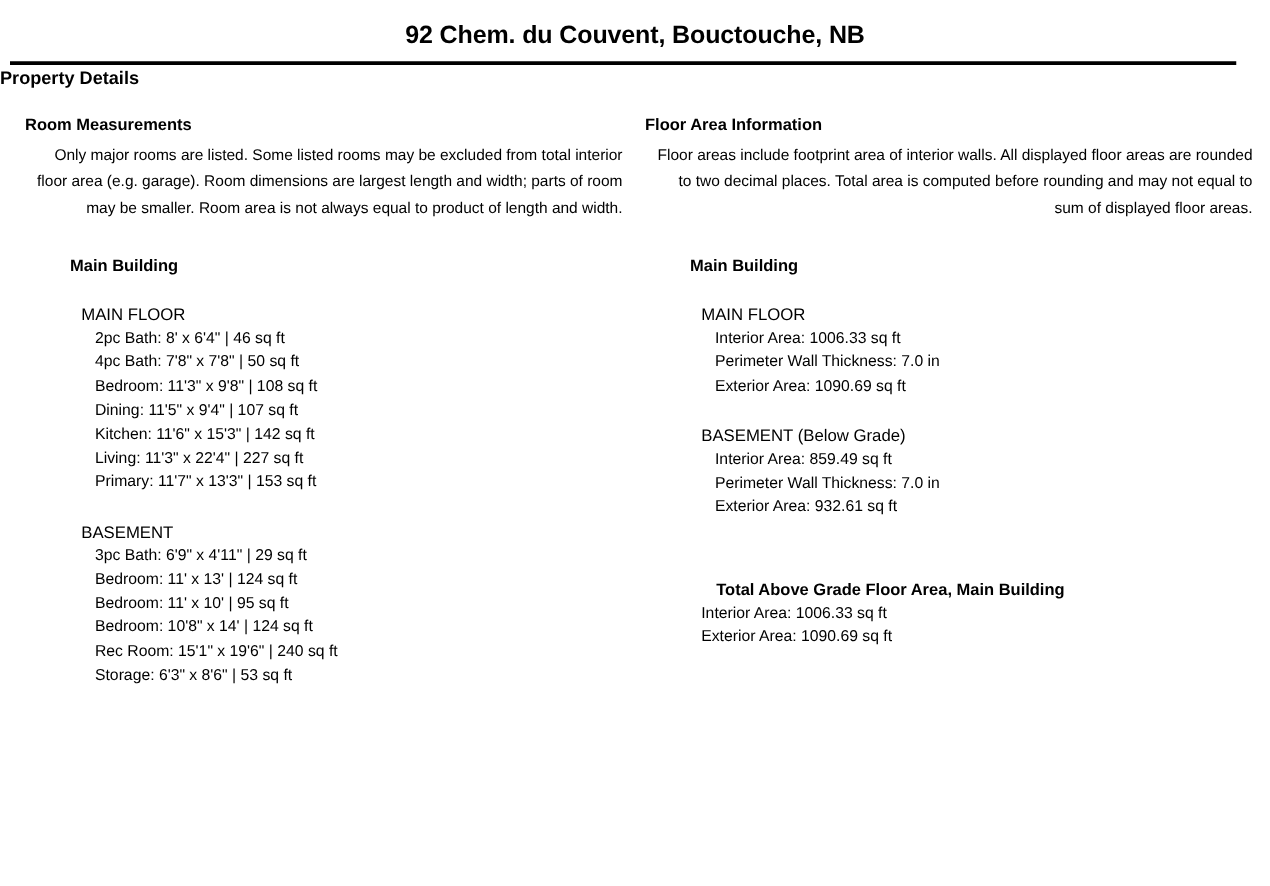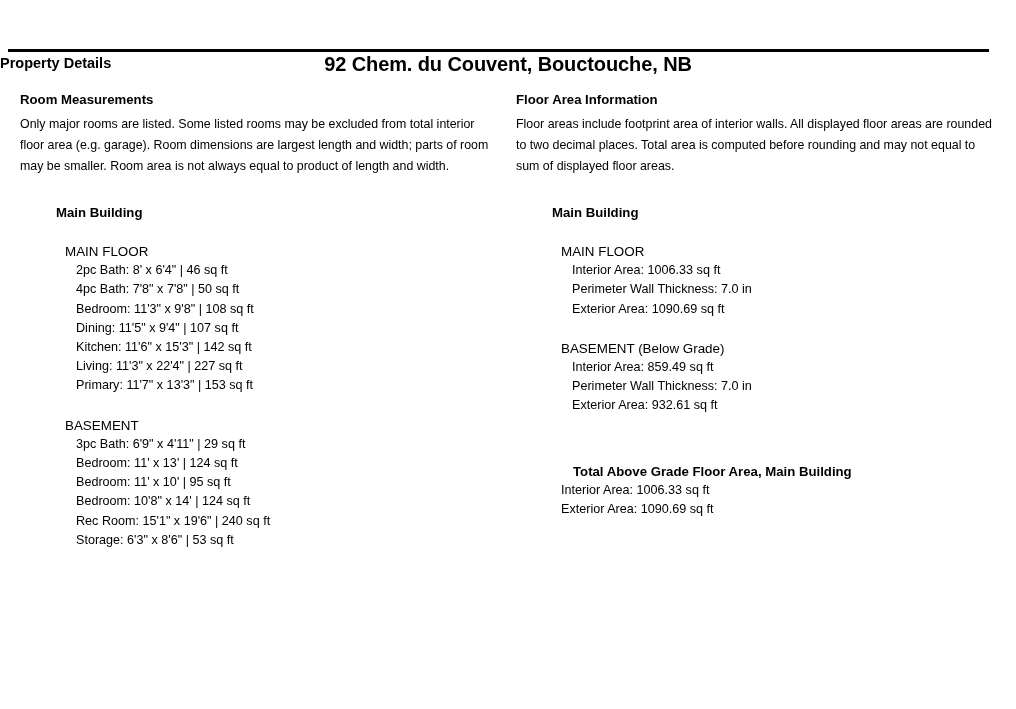--- a/index.html
+++ b/index.html
@@ -28,21 +28,20 @@
   .doc-title {
     position: absolute;
     left: 0;
     top: 16px;
     width: 1016px;
     text-align: center;
     font-size: 20px;
     font-weight: bold;
     letter-spacing: -0.1px;
     line-height: 24px;
-    margin-top: 36px;
   }
   .title-rule {
     position: absolute;
     left: 8px;
     top: 49px;
     width: 981px;
     height: 3px;
     background: #000000;
   }
   .doc-subtitle {
@@ -67,20 +66,21 @@
   .section-title {
     font-size: 13.2px;
     font-weight: bold;
     line-height: 16px;
     margin: 0 0 6px 0;
   }
   .section-note {
     font-size: 12.4px;
     line-height: 21px;
     margin: 0;
+    text-align: right;
   }
 
   
   .building-block {
     margin-top: 26px;
   }
   .building-name {
     font-size: 13.2px;
     font-weight: bold;
     line-height: 19px;

